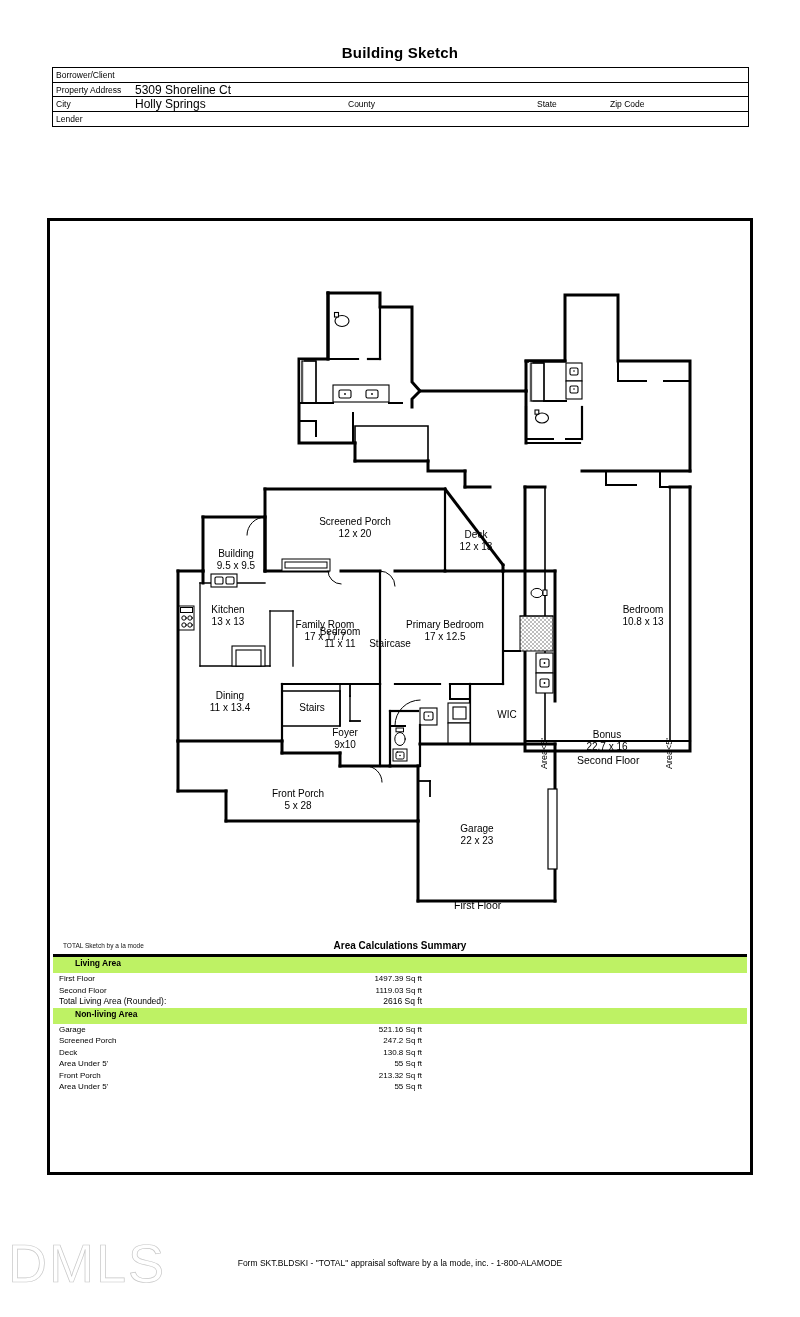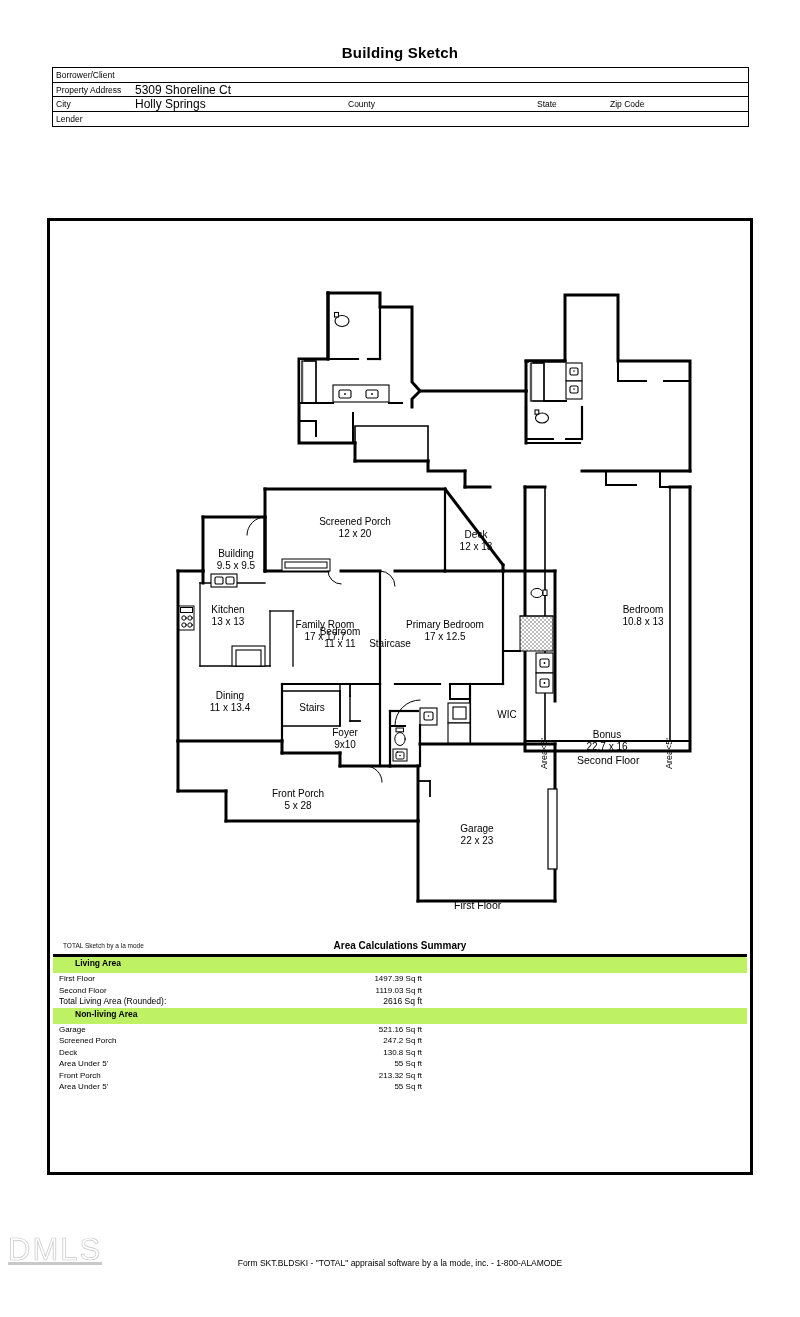--- a/index.html
+++ b/index.html
@@ -185,28 +185,27 @@
     top: 1258px;
     width: 800px;
     text-align: center;
     font-size: 8.5px;
     white-space: nowrap;
   }
   .watermark {
     position: absolute;
     left: 8px;
     top: 1232px;
-    font-size: 31px;
+    font-size: 54px;
     letter-spacing: 2px;
     color: #ffffff;
     -webkit-text-stroke: 0.7px #c8c8c8;
     font-family: "Liberation Sans", sans-serif;
     font-weight: 300;
     user-select: none;
-    text-decoration: underline;
   }
 </style>
 </head>
 <body>
 
 <div class="page-title">Building Sketch</div>
 
 <div class="hdr-table">
 
   <div class="hdr-row">

